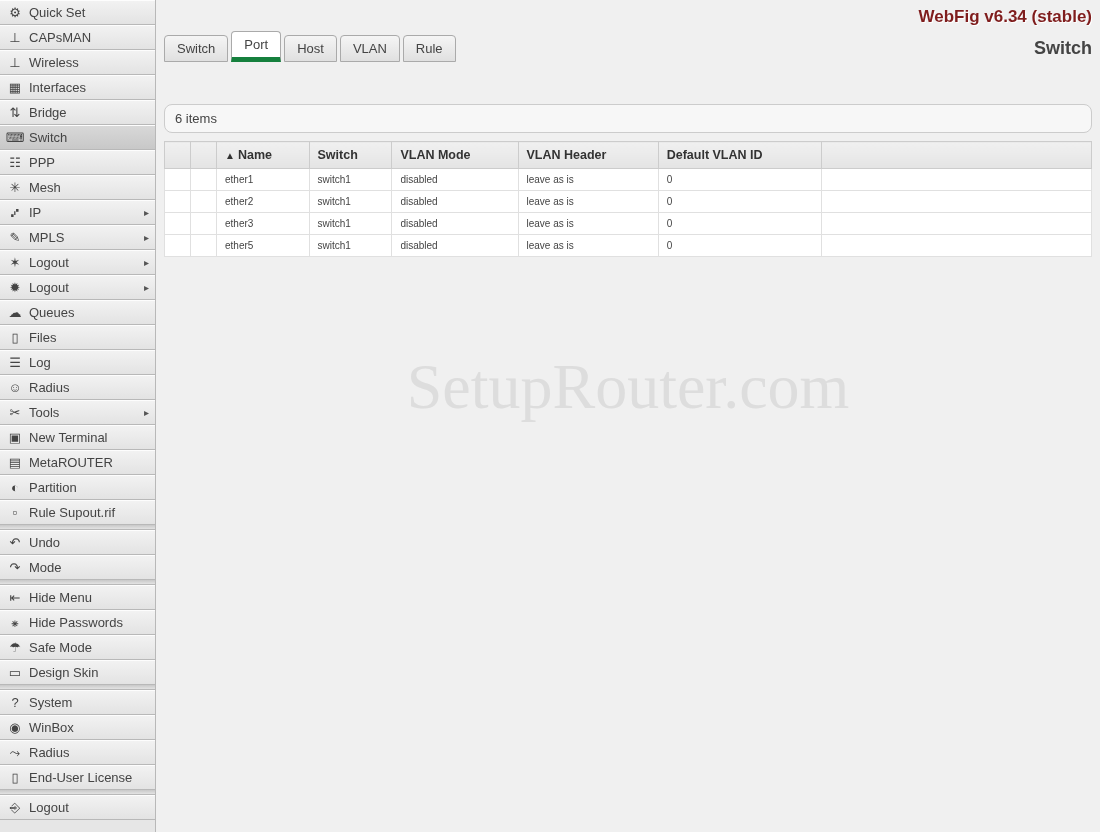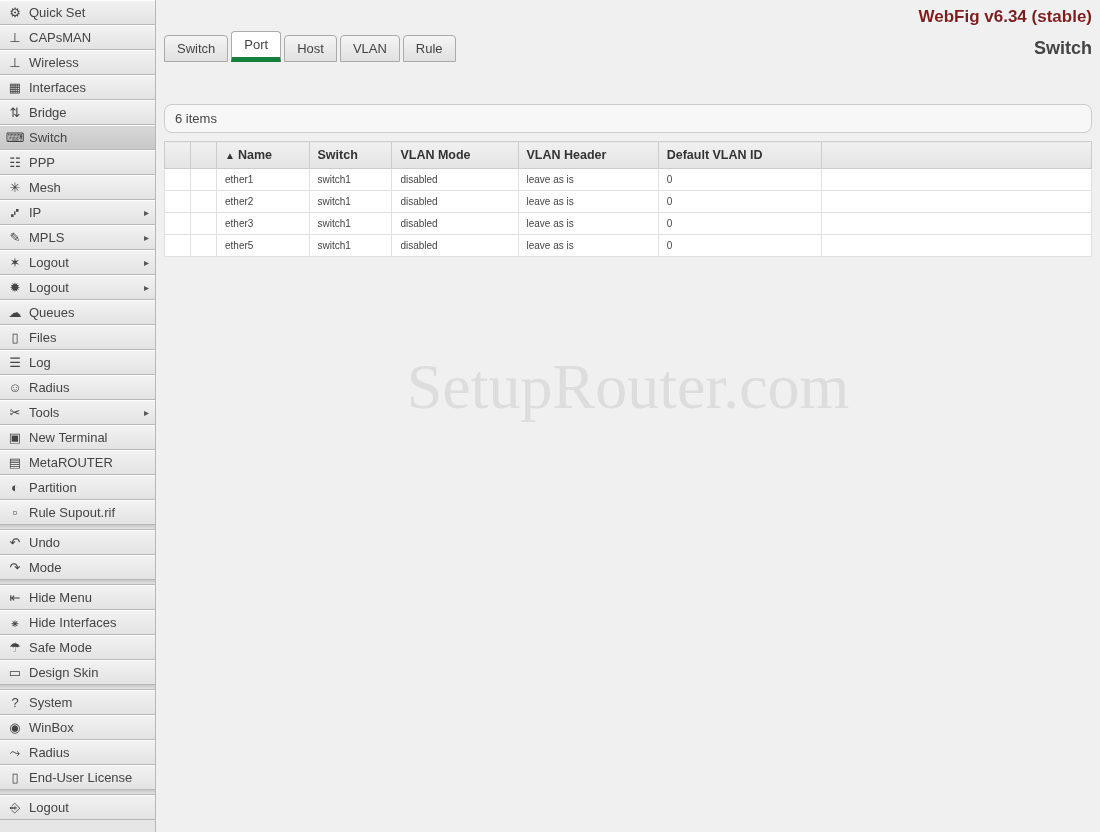--- a/index.html
+++ b/index.html
@@ -258,21 +258,21 @@
         <span class="icon">↷</span>
         <span>Mode</span>
       </div>
       <div class="nav-sep"></div>
       <div class="nav-item">
         <span class="icon">⇤</span>
         <span>Hide Menu</span>
       </div>
       <div class="nav-item">
         <span class="icon">⁕</span>
-        <span>Hide Interfaces</span>
+        <span>Hide Passwords</span>
       </div>
       <div class="nav-item">
         <span class="icon">☂</span>
         <span>Safe Mode</span>
       </div>
       <div class="nav-item">
         <span class="icon">▭</span>
         <span>Design Skin</span>
       </div>
       <div class="nav-sep"></div>

